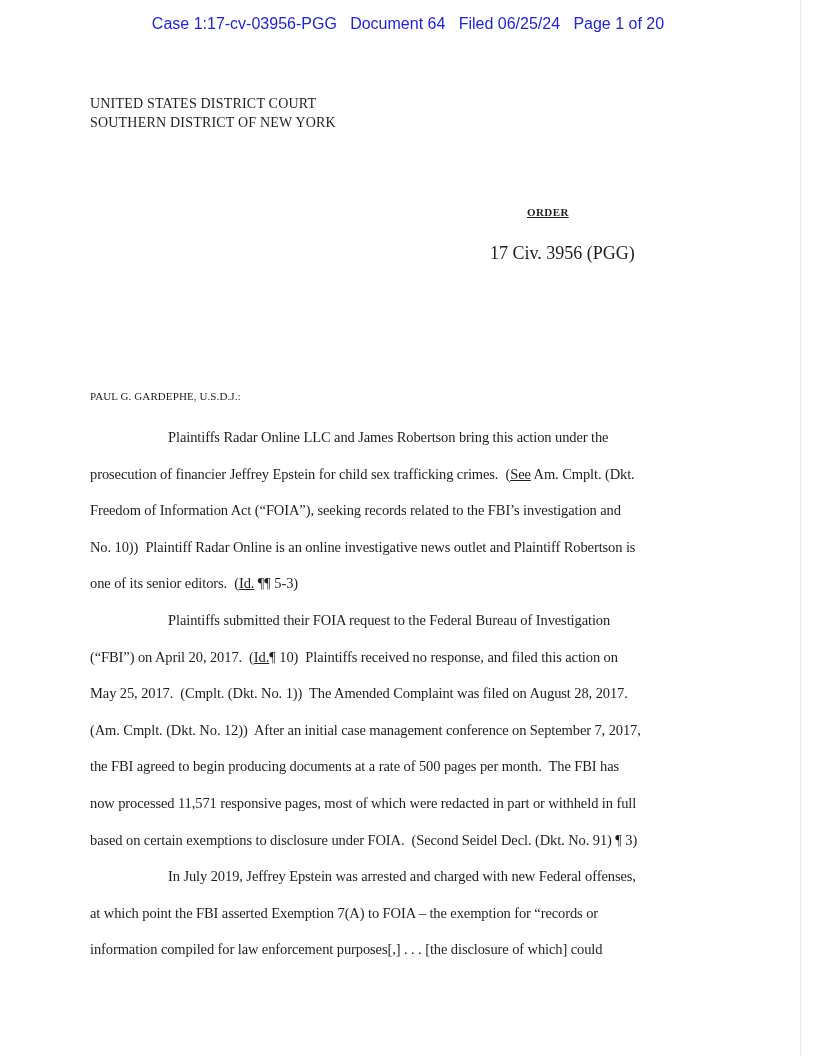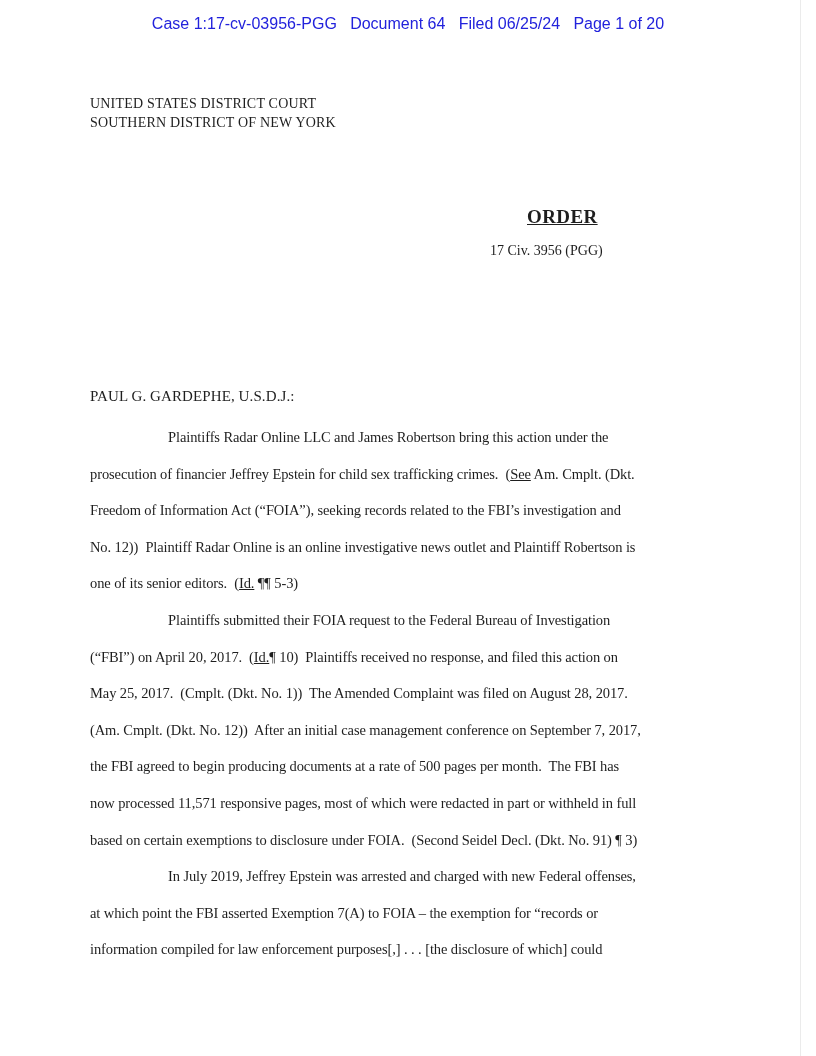--- a/index.html
+++ b/index.html
@@ -59,42 +59,42 @@
   .cap-against    { left: 92px;  top: 111px; }
   .cap-def1 { left: 7px; top: 147px; }
   .cap-def2 { left: 7px; top: 166px; }
   .cap-defendant { left: 152px; top: 202px; }
 
   
   .order-title {
     position: absolute;
     left: 527px;
     top: 206px;
-    font-size: 19px;
+    font-size: 11px;
     font-weight: bold;
     text-decoration: underline;
     letter-spacing: 0.4px;
   }
   .case-number {
     position: absolute;
     left: 490px;
     top: 243px;
-    font-size: 14px;
+    font-size: 18px;
     white-space: pre;
   }
 
   
   .body-block {
     position: absolute;
     left: 90px;
     top: 386px;
     width: 660px;
   }
   .judge-line {
-    font-size: 15px;
+    font-size: 11px;
     line-height: 20px;
     margin: 0 0 13px 0;
     letter-spacing: 0.1px;
     white-space: pre;
   }
   .line {
     height: 36.6px;
     line-height: 36.6px;
     font-size: 14.5px;
     letter-spacing: -0.1px;
@@ -128,21 +128,21 @@
 
   <div class="order-title">ORDER</div>
   <div class="case-number">17 Civ. 3956 (PGG)</div>
 
   <div class="body-block">
     <div class="judge-line">PAUL G. GARDEPHE, U.S.D.J.:</div>
     <div>
         <div class="line indent"><span>Plaintiffs Radar Online LLC and James Robertson bring this action under the</span></div>
         <div class="line"><span>prosecution of financier Jeffrey Epstein for child sex trafficking crimes.  (</span><span class="u">See</span><span> Am. Cmplt. (Dkt.</span></div>
         <div class="line"><span>Freedom of Information Act (“FOIA”), seeking records related to the FBI’s investigation and</span></div>
-        <div class="line"><span>No. 12))  Plaintiff Radar Online is an online investigative news outlet and Plaintiff Robertson is</span></div>
+        <div class="line"><span>No. 10))  Plaintiff Radar Online is an online investigative news outlet and Plaintiff Robertson is</span></div>
         <div class="line"><span>one of its senior editors.  (</span><span class="u">Id.</span><span> ¶¶ 5-3)</span></div>
         <div class="line indent"><span>Plaintiffs submitted their FOIA request to the Federal Bureau of Investigation</span></div>
         <div class="line"><span>(“FBI”) on April 20, 2017.  (</span><span class="u">Id.</span><span>¶ 10)  Plaintiffs received no response, and filed this action on</span></div>
         <div class="line"><span>May 25, 2017.  (Cmplt. (Dkt. No. 1))  The Amended Complaint was filed on August 28, 2017.</span></div>
         <div class="line"><span>(Am. Cmplt. (Dkt. No. 12))  After an initial case management conference on September 7, 2017,</span></div>
         <div class="line"><span>the FBI agreed to begin producing documents at a rate of 500 pages per month.  The FBI has</span></div>
         <div class="line"><span>now processed 11,571 responsive pages, most of which were redacted in part or withheld in full</span></div>
         <div class="line"><span>based on certain exemptions to disclosure under FOIA.  (Second Seidel Decl. (Dkt. No. 91) ¶ 3)</span></div>
         <div class="line indent"><span>In July 2019, Jeffrey Epstein was arrested and charged with new Federal offenses,</span></div>
         <div class="line"><span>at which point the FBI asserted Exemption 7(A) to FOIA – the exemption for “records or</span></div>

